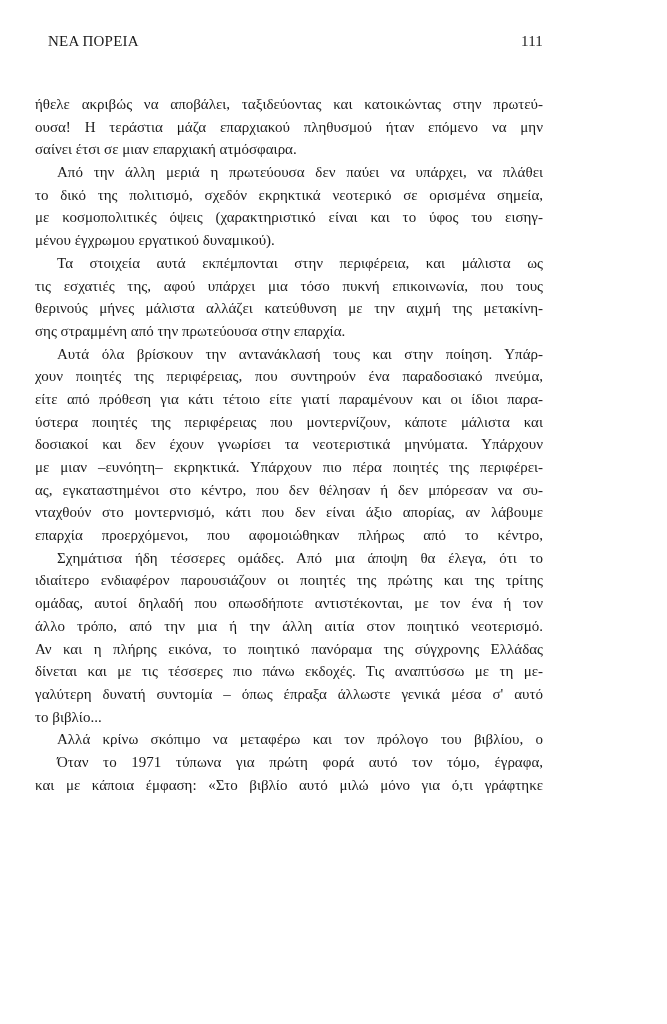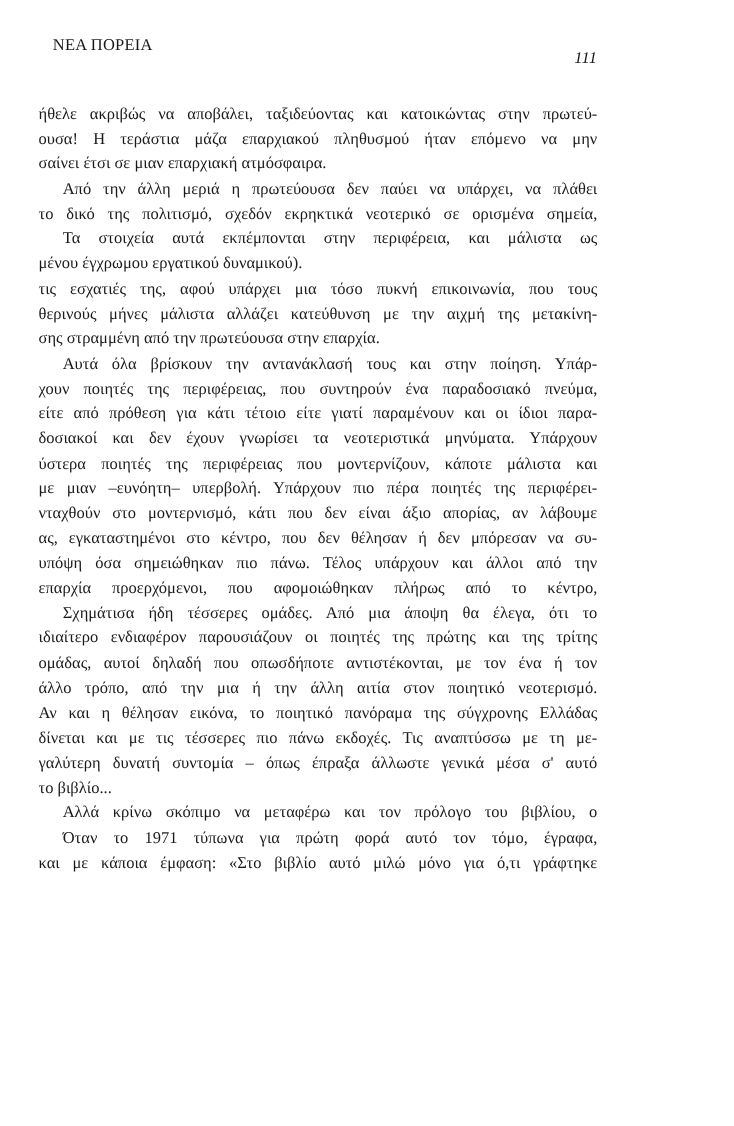--- a/index.html
+++ b/index.html
@@ -1,60 +1,60 @@
 <!DOCTYPE html>
 <html><head>
 <meta charset="utf-8">
 <style>
   html, body { margin:0; padding:0; background:#ffffff; }
   body { width:667px; height:1024px; position:relative; overflow:hidden;
          font-family:"Liberation Serif","DejaVu Serif",serif; color:#1a1a1a; }
   .header { position:absolute; top:33px; left:35px; width:508px; height:20px;
             font-size:15px; letter-spacing:0.2px; }
   .running-title { position:absolute; left:13px; top:0; }
-  .page-number { position:absolute; right:0; top:12px;font-style:italic; }
+  .page-number { position:absolute; right:0; top:0; }
   .body-text { position:absolute; top:93px; left:35px; width:508px; }
   .line { height:22.7px; line-height:22.7px; font-size:15px; white-space:nowrap;
           text-align:justify; text-align-last:justify; overflow:hidden; }
   .line.indent { padding-left:22px; }
   .line.last { text-align-last:left; }
 </style>
 </head>
 <body>
 
 <div class="header">
   <span class="running-title">ΝΕΑ ΠΟΡΕΙΑ</span>
   <span class="page-number">111</span>
 </div>
 
 <div class="body-text" id="body-text">
     <div class="line">ήθελε ακριβώς να αποβάλει, ταξιδεύοντας και κατοικώντας στην πρωτεύ-</div>
     <div class="line">ουσα! Η τεράστια μάζα επαρχιακού πληθυσμού ήταν επόμενο να μην</div>
     <div class="line last">σαίνει έτσι σε μιαν επαρχιακή ατμόσφαιρα.</div>
     <div class="line indent">Από την άλλη μεριά η πρωτεύουσα δεν παύει να υπάρχει, να πλάθει</div>
     <div class="line">το δικό της πολιτισμό, σχεδόν εκρηκτικά νεοτερικό σε ορισμένα σημεία,</div>
+    <div class="line">με κοσμοπολιτικές όψεις (χαρακτηριστικό είναι και το ύφος του εισηγ-</div>
+    <div class="line last">μένου έγχρωμου εργατικού δυναμικού).</div>
     <div class="line indent">Τα στοιχεία αυτά εκπέμπονται στην περιφέρεια, και μάλιστα ως</div>
-    <div class="line last">μένου έγχρωμου εργατικού δυναμικού).</div>
     <div class="line">τις εσχατιές της, αφού υπάρχει μια τόσο πυκνή επικοινωνία, που τους</div>
     <div class="line">θερινούς μήνες μάλιστα αλλάζει κατεύθυνση με την αιχμή της μετακίνη-</div>
     <div class="line last">σης στραμμένη από την πρωτεύουσα στην επαρχία.</div>
     <div class="line indent">Αυτά όλα βρίσκουν την αντανάκλασή τους και στην ποίηση. Υπάρ-</div>
     <div class="line">χουν ποιητές της περιφέρειας, που συντηρούν ένα παραδοσιακό πνεύμα,</div>
     <div class="line">είτε από πρόθεση για κάτι τέτοιο είτε γιατί παραμένουν και οι ίδιοι παρα-</div>
+    <div class="line">ύστερα ποιητές της περιφέρειας που μοντερνίζουν, κάποτε μάλιστα και</div>
     <div class="line">δοσιακοί και δεν έχουν γνωρίσει τα νεοτεριστικά μηνύματα. Υπάρχουν</div>
-    <div class="line">ύστερα ποιητές της περιφέρειας που μοντερνίζουν, κάποτε μάλιστα και</div>
-    <div class="line">με μιαν –ευνόητη– υπερβολή. Υπάρχουν πιο πέρα ποιητές της περιφέρει-</div>
+    <div class="line">με μιαν –ευνόητη– εκρηκτικά. Υπάρχουν πιο πέρα ποιητές της περιφέρει-</div>
+    <div class="line">ας, εγκαταστημένοι στο κέντρο, που δεν θέλησαν ή δεν μπόρεσαν να συ-</div>
     <div class="line">νταχθούν στο μοντερνισμό, κάτι που δεν είναι άξιο απορίας, αν λάβουμε</div>
-    <div class="line">ας, εγκαταστημένοι στο κέντρο, που δεν θέλησαν ή δεν μπόρεσαν να συ-</div>
-    <div class="line">υπόψη όσα σημειώθηκαν πιο πάνω. Τέλος υπάρχουν και άλλοι από την</div>
     <div class="line">επαρχία προερχόμενοι, που αφομοιώθηκαν πλήρως από το κέντρο,</div>
     <div class="line indent">Σχημάτισα ήδη τέσσερες ομάδες. Από μια άποψη θα έλεγα, ότι το</div>
     <div class="line">ιδιαίτερο ενδιαφέρον παρουσιάζουν οι ποιητές της πρώτης και της τρίτης</div>
     <div class="line">ομάδας, αυτοί δηλαδή που οπωσδήποτε αντιστέκονται, με τον ένα ή τον</div>
     <div class="line">άλλο τρόπο, από την μια ή την άλλη αιτία στον ποιητικό νεοτερισμό.</div>
-    <div class="line">Αν και η θέλησαν εικόνα, το ποιητικό πανόραμα της σύγχρονης Ελλάδας</div>
+    <div class="line">Αν και η πλήρης εικόνα, το ποιητικό πανόραμα της σύγχρονης Ελλάδας</div>
     <div class="line">δίνεται και με τις τέσσερες πιο πάνω εκδοχές. Τις αναπτύσσω με τη με-</div>
     <div class="line">γαλύτερη δυνατή συντομία – όπως έπραξα άλλωστε γενικά μέσα σ' αυτό</div>
     <div class="line last">το βιβλίο...</div>
     <div class="line indent">Αλλά κρίνω σκόπιμο να μεταφέρω και τον πρόλογο του βιβλίου, ο</div>
     <div class="line indent">Όταν το 1971 τύπωνα για πρώτη φορά αυτό τον τόμο, έγραφα,</div>
     <div class="line">και με κάποια έμφαση: «Στο βιβλίο αυτό μιλώ μόνο για ό,τι γράφτηκε</div>
   </div>
 
 </body></html>

